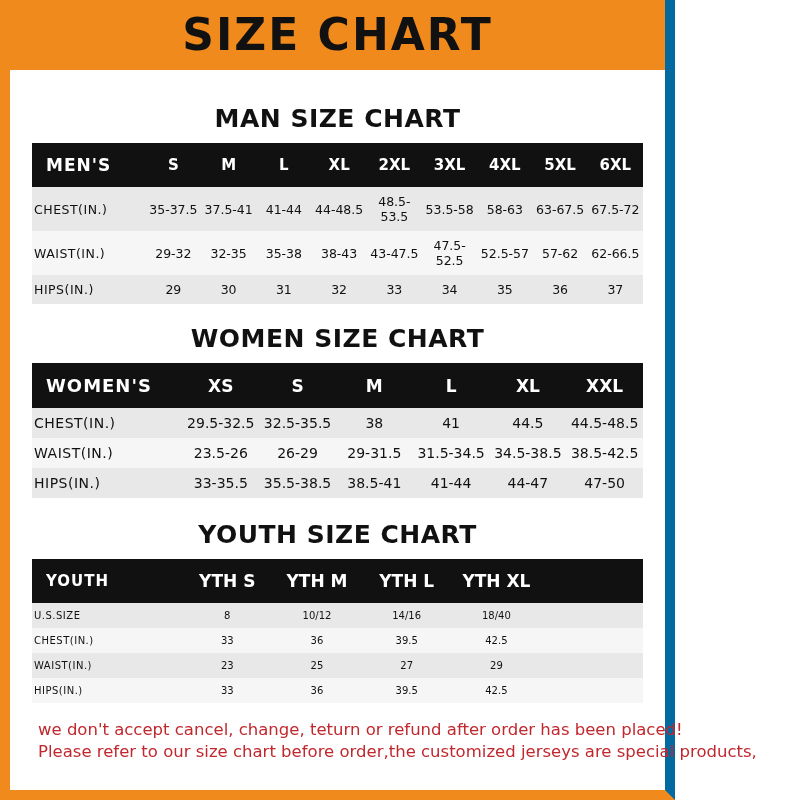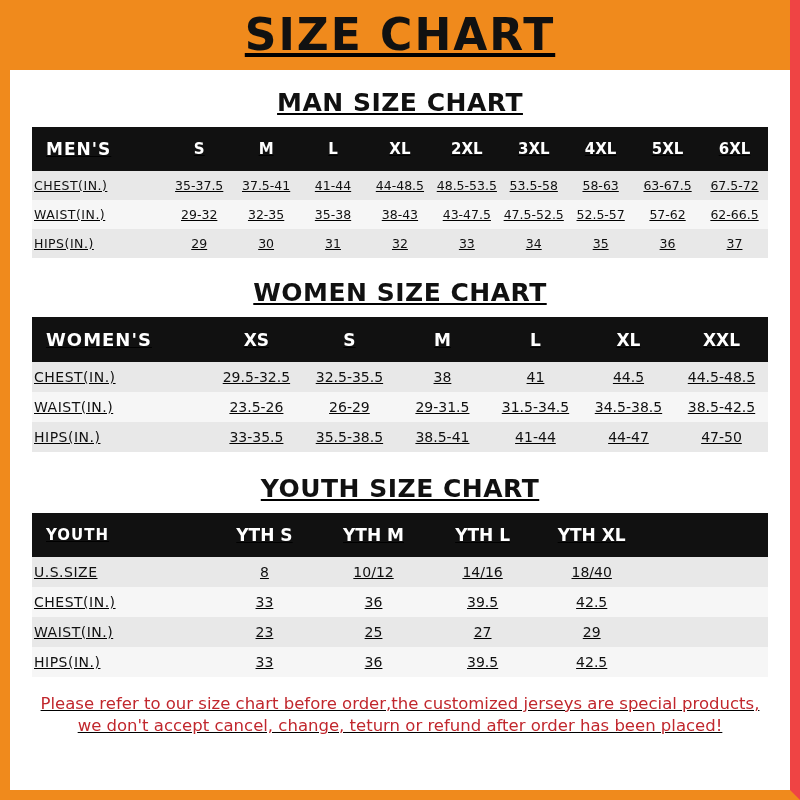--- a/index.html
+++ b/index.html
@@ -8,28 +8,27 @@
   }
   body {
     width: 800px;
     height: 800px;
     background: #ffffff;
     font-family: "DejaVu Sans", sans-serif;
     overflow: hidden;
   }
   .page {
     position: relative;
-    width: 800px;
+    width: 675px;
     height: 800px;
     background: #ffffff;
     box-sizing: border-box;
     border-left: 10px solid #f08a1c;
-    border-right: 10px solid #ef4444;
+    border-right: 10px solid #0369a1;
     border-bottom: 10px solid #f08a1c;
-    text-decoration: underline;
   }
   .banner {
     height: 70px;
     background: #f08a1c;
     display: flex;
     align-items: center;
     justify-content: center;
     margin: -0px -0px 0 -0px;
   }
   .banner-title {
@@ -44,21 +43,21 @@
     padding: 0 22px;
   }
   .section-title {
     text-align: center;
     font-family: "DejaVu Sans", sans-serif;
     font-weight: bold;
     font-size: 25px;
     color: #111111;
     letter-spacing: 0.5px;
   }
-  .t-man { margin-top: 18px; margin-bottom: 10px; }
+  .t-man { margin-top: 34px; margin-bottom: 10px; }
   .t-women { margin-top: 20px; margin-bottom: 10px; }
   .t-youth { margin-top: 22px; margin-bottom: 10px; }
 
   table.size {
     width: 100%;
     border-collapse: collapse;
     table-layout: fixed;
   }
   table.size th, table.size td {
     text-align: center;
@@ -93,21 +92,21 @@
   #men-table tbody td.rowlabel { font-size: 12.5px; }
 
   
   #women-table thead th { font-size: 17px; }
   #women-table thead th.rowlabel { font-size: 18px; }
   #women-table tbody td { font-size: 14px; }
 
   
   #youth-table thead th { font-size: 17px; }
   #youth-table thead th.rowlabel { font-size: 15px; }
-  #youth-table tbody td { font-size: 14px; }
+  #youth-table tbody td { font-size: 10px; }
 
   .notice {
     margin-top: 16px;
     padding: 0 6px;
     text-align: center;
     color: #c1272d;
     font-family: "DejaVu Sans", sans-serif;
     font-size: 16.5px;
     line-height: 1.35;
   }
@@ -269,18 +268,18 @@
           <td>33</td>
           <td>36</td>
           <td>39.5</td>
           <td>42.5</td>
           <td></td>
         </tr>
       </tbody>
     </table>
 
     <div class="notice">
+      <div>we don't accept cancel, change, teturn or refund after order has been placed!</div>
       <div>Please refer to our size chart before order,the customized jerseys are special products,</div>
-      <div>we don't accept cancel, change, teturn or refund after order has been placed!</div>
     </div>
 
   </div>
 </div>
 
 </body></html>

